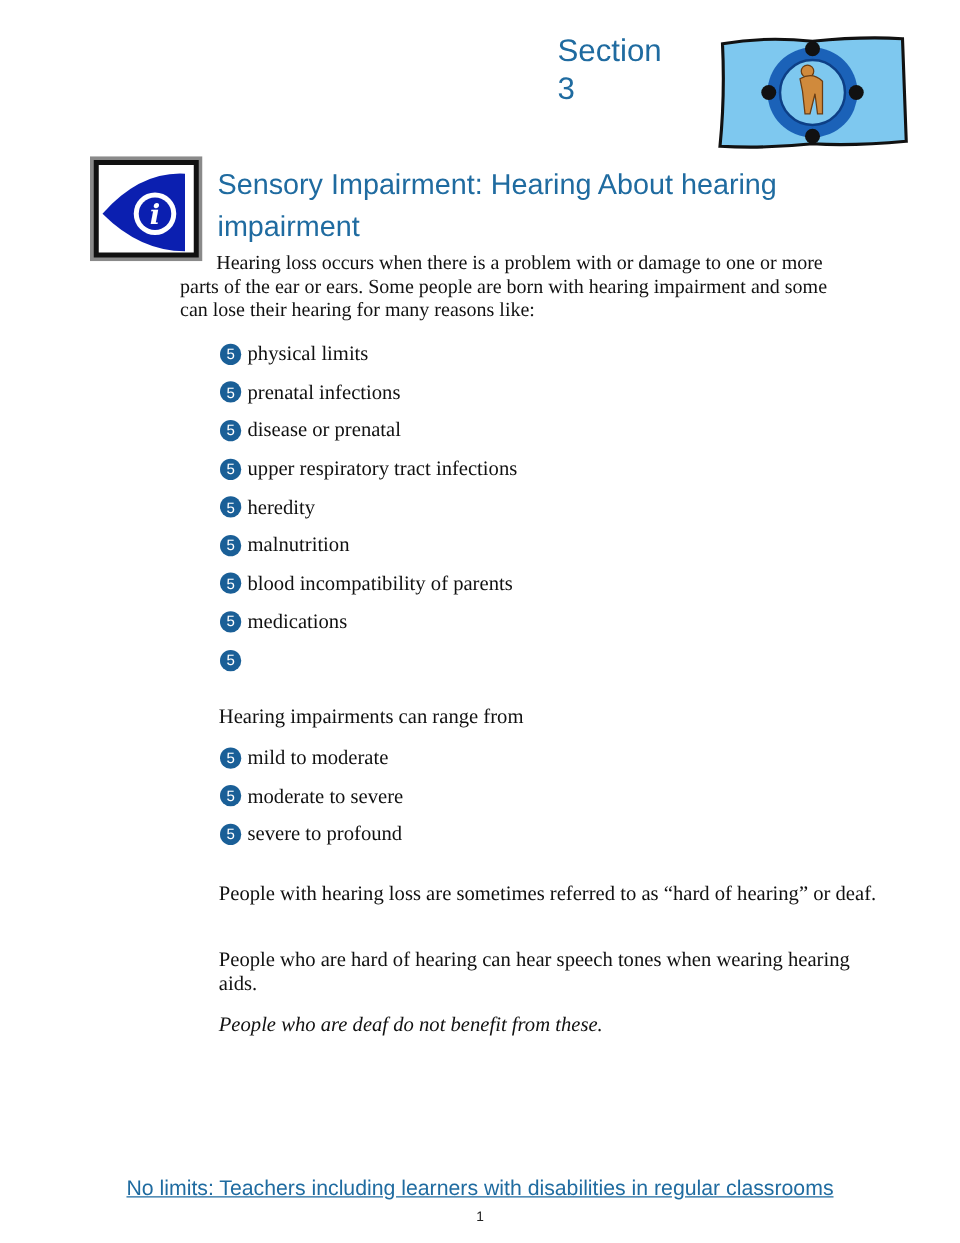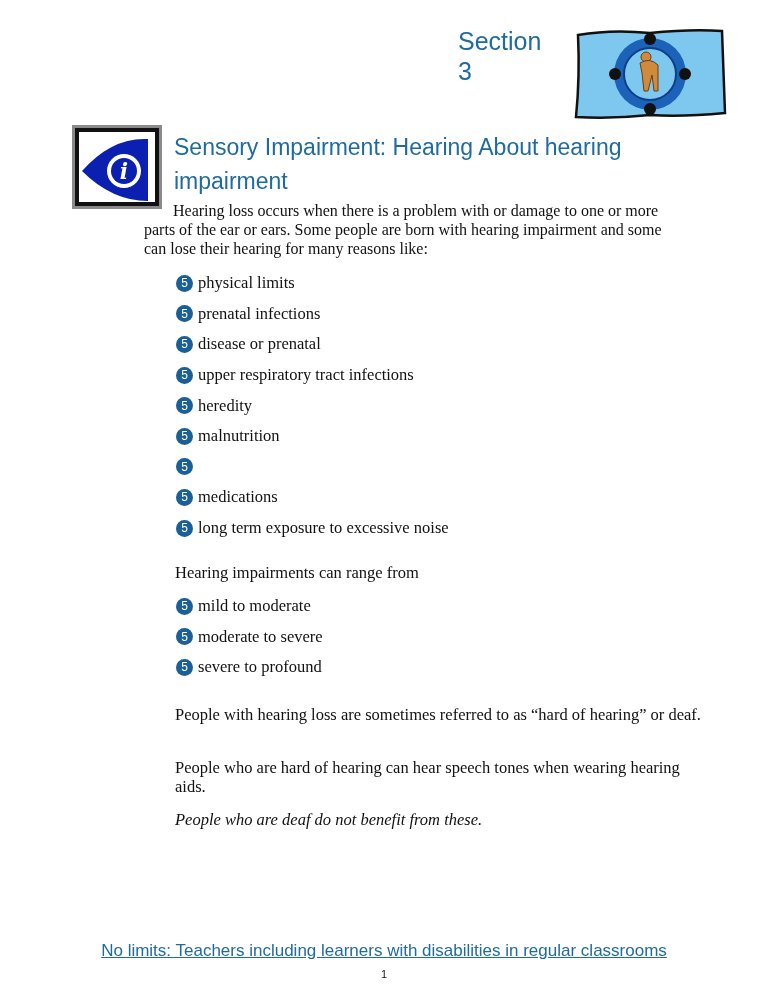--- a/index.html
+++ b/index.html
@@ -3,21 +3,21 @@
   <meta charset="utf-8">
   <style>
     html, body { margin: 0; padding: 0; }
     body {
       width: 768px; height: 994px; background: #ffffff; position: relative; overflow: hidden;
       font-family: "Liberation Serif", serif; color: #111;
     }
     .section-title {
       position: absolute; left: 446px; top: 26px;
       font-family: "Liberation Sans", "DejaVu Sans", sans-serif;
-      font-size: 25px; line-height: 30px; color: #1f6ba0; margin-left: 12px;
+      font-size: 25px; line-height: 30px; color: #1f6ba0;
     }
     .logo-flag { position: absolute; left: 572px; top: 27px; width: 156px; height: 94px; }
     .info-icon { position: absolute; left: 72px; top: 125px; width: 90px; height: 84px; }
     .heading {
       position: absolute; left: 174px; top: 130px; width: 540px;
       font-family: "Liberation Sans", "DejaVu Sans", sans-serif;
       font-size: 23px; line-height: 34px; color: #1f6ba0;
     }
     .body-text { position: absolute; left: 144px; width: 540px; font-size: 16px; line-height: 19px; }
     .intro { top: 201px; text-indent: 29px; }
@@ -94,28 +94,28 @@
   <li>
       <span class="bullet">5</span>
       <span>heredity</span>
     </li>
   <li>
       <span class="bullet">5</span>
       <span>malnutrition</span>
     </li>
   <li>
       <span class="bullet">5</span>
+      <span>blood incompatibility of parents</span>
     </li>
   <li>
       <span class="bullet">5</span>
       <span>medications</span>
     </li>
   <li>
       <span class="bullet">5</span>
-      <span>long term exposure to excessive noise</span>
     </li>
 </ul>
 
 <div class="para" style="top:563px;">Hearing impairments can range from</div>
 
 <ul class="list ranges">
   <li>
       <span class="bullet">5</span>
       <span>mild to moderate</span>
     </li>

